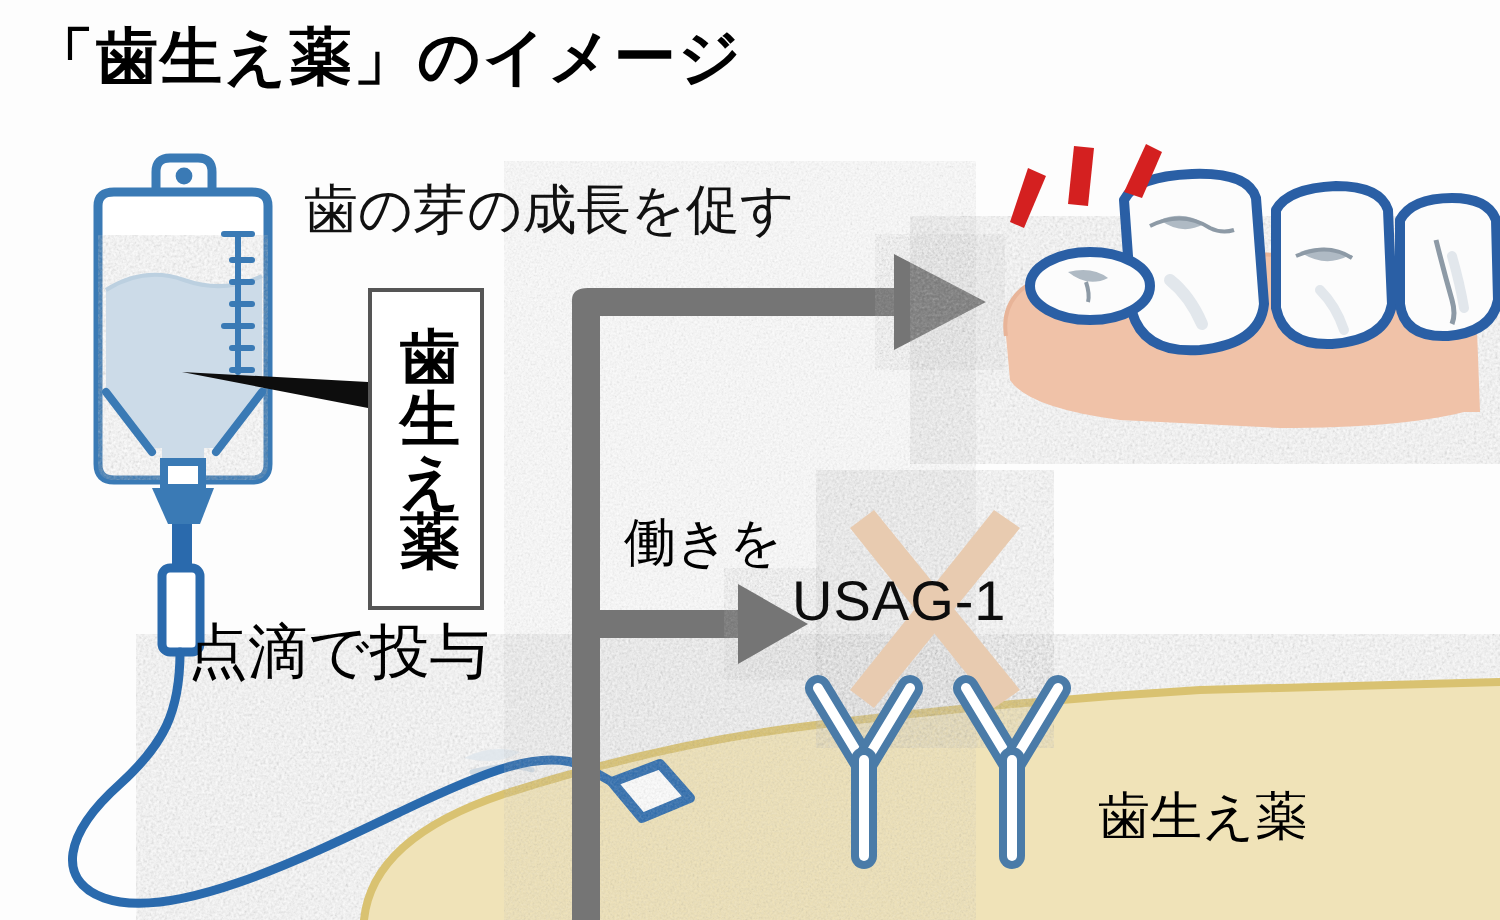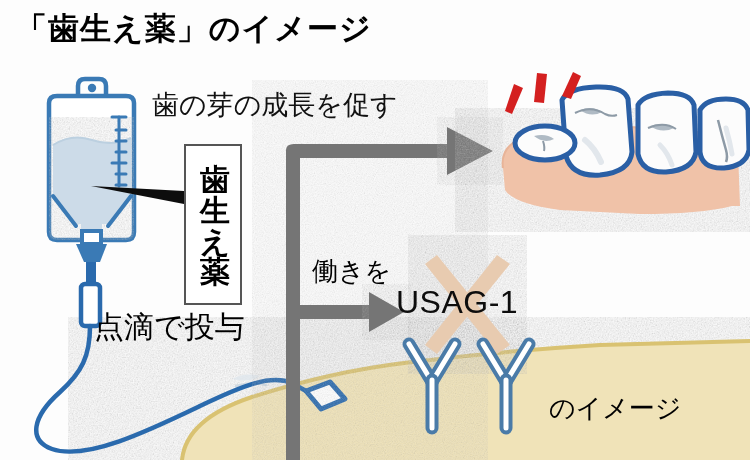--- a/index.html
+++ b/index.html
@@ -54,21 +54,21 @@
   #label-block {
     left: 312px;
     top: 193px;
     font-size: 26px;
     font-weight: 400;
     line-height: 1.22;
   }
   #label-usag {
     left: 396px;
     top: 285px;
-    font-size: 32px;
+    font-size: 28px;
     font-weight: 400;
     letter-spacing: 0.5px;
     color: #0d0d0d;
   }
   #label-protein {
     left: 549px;
     top: 327px;
     font-size: 26px;
     font-weight: 400;
     line-height: 1.25;
@@ -275,21 +275,21 @@
 
   <div class="txt" id="label-drip">点滴で投与</div>
 
   <div id="label-block" class="txt">
     <div>働きを</div>
   </div>
 
   <div class="txt" id="label-usag">USAG-1</div>
 
   <div id="label-protein" class="txt">
-    <div>のイメージ</div>
+    <div>歯生え薬</div>
     
     
   </div>
 
   <div id="callout-box">
     <div id="callout-text">
       <span>歯</span>
       <span>生</span>
       <span>え</span>
       <span>薬</span>

